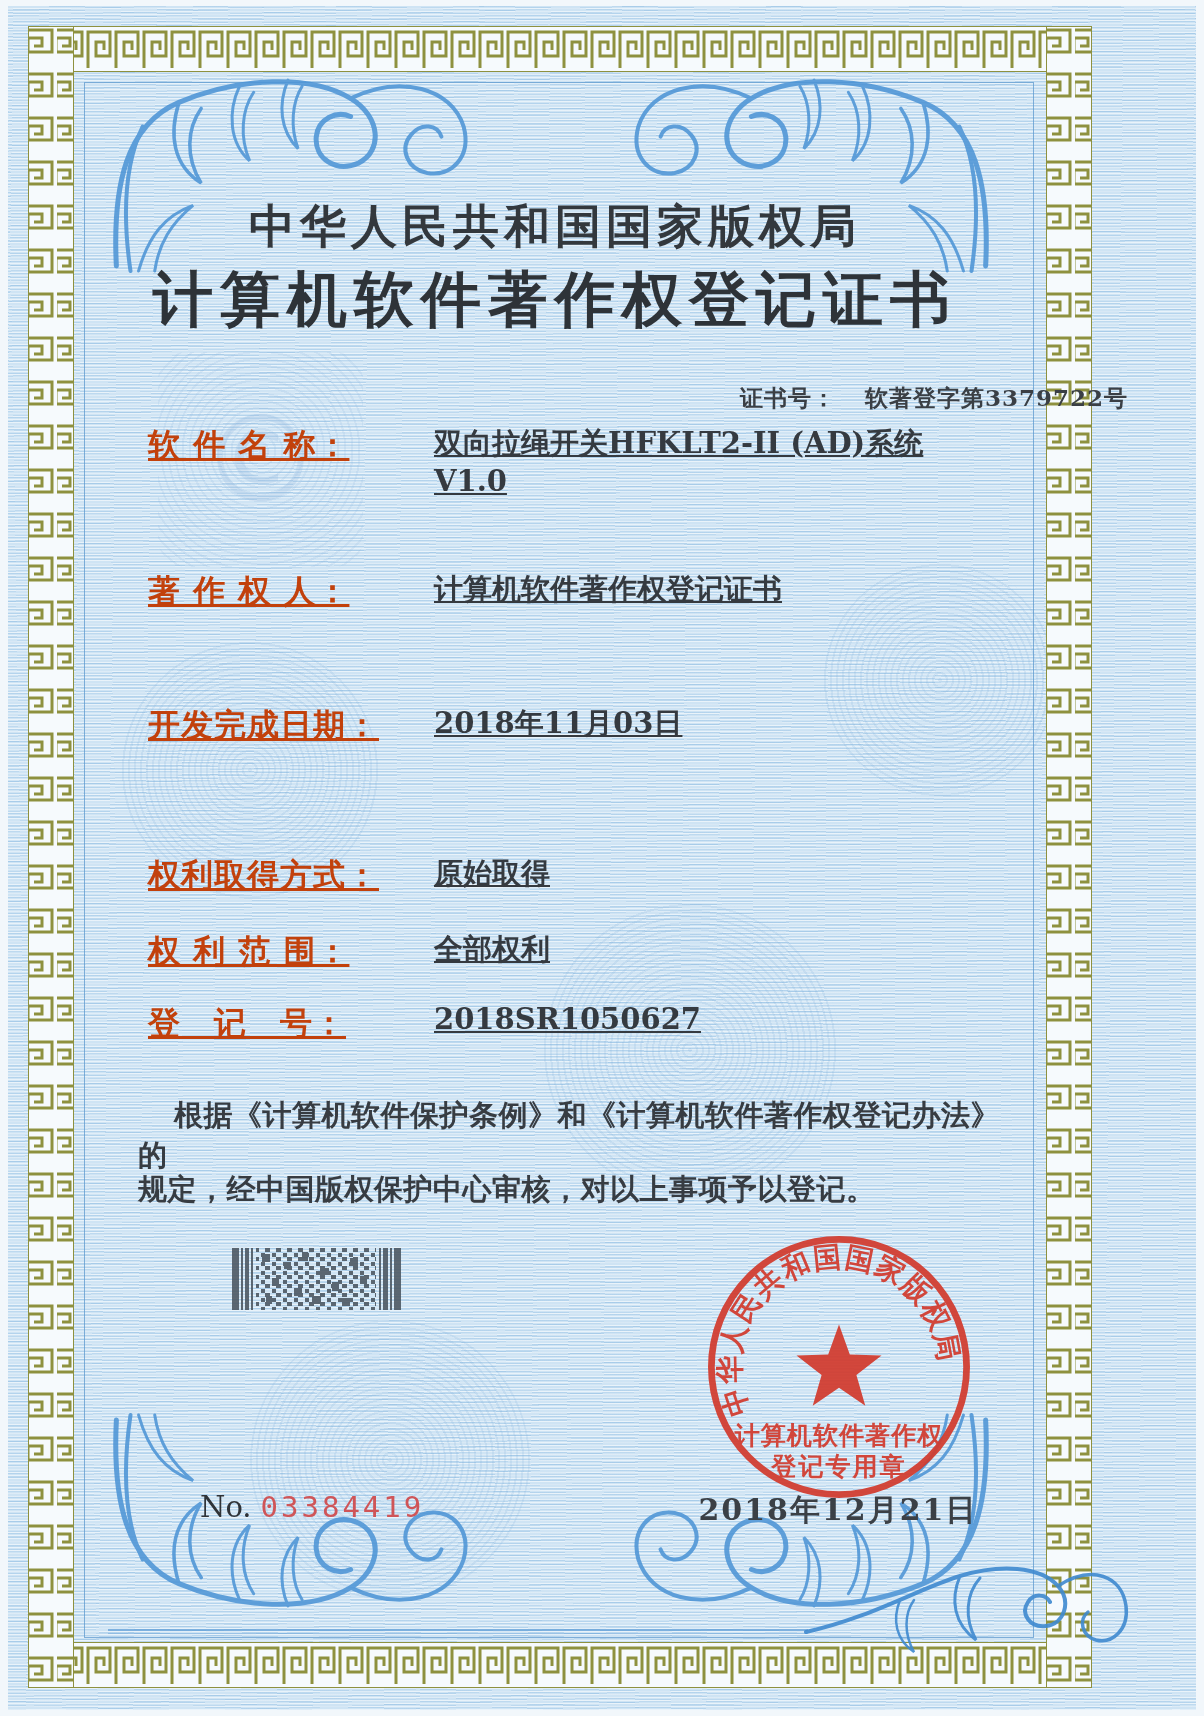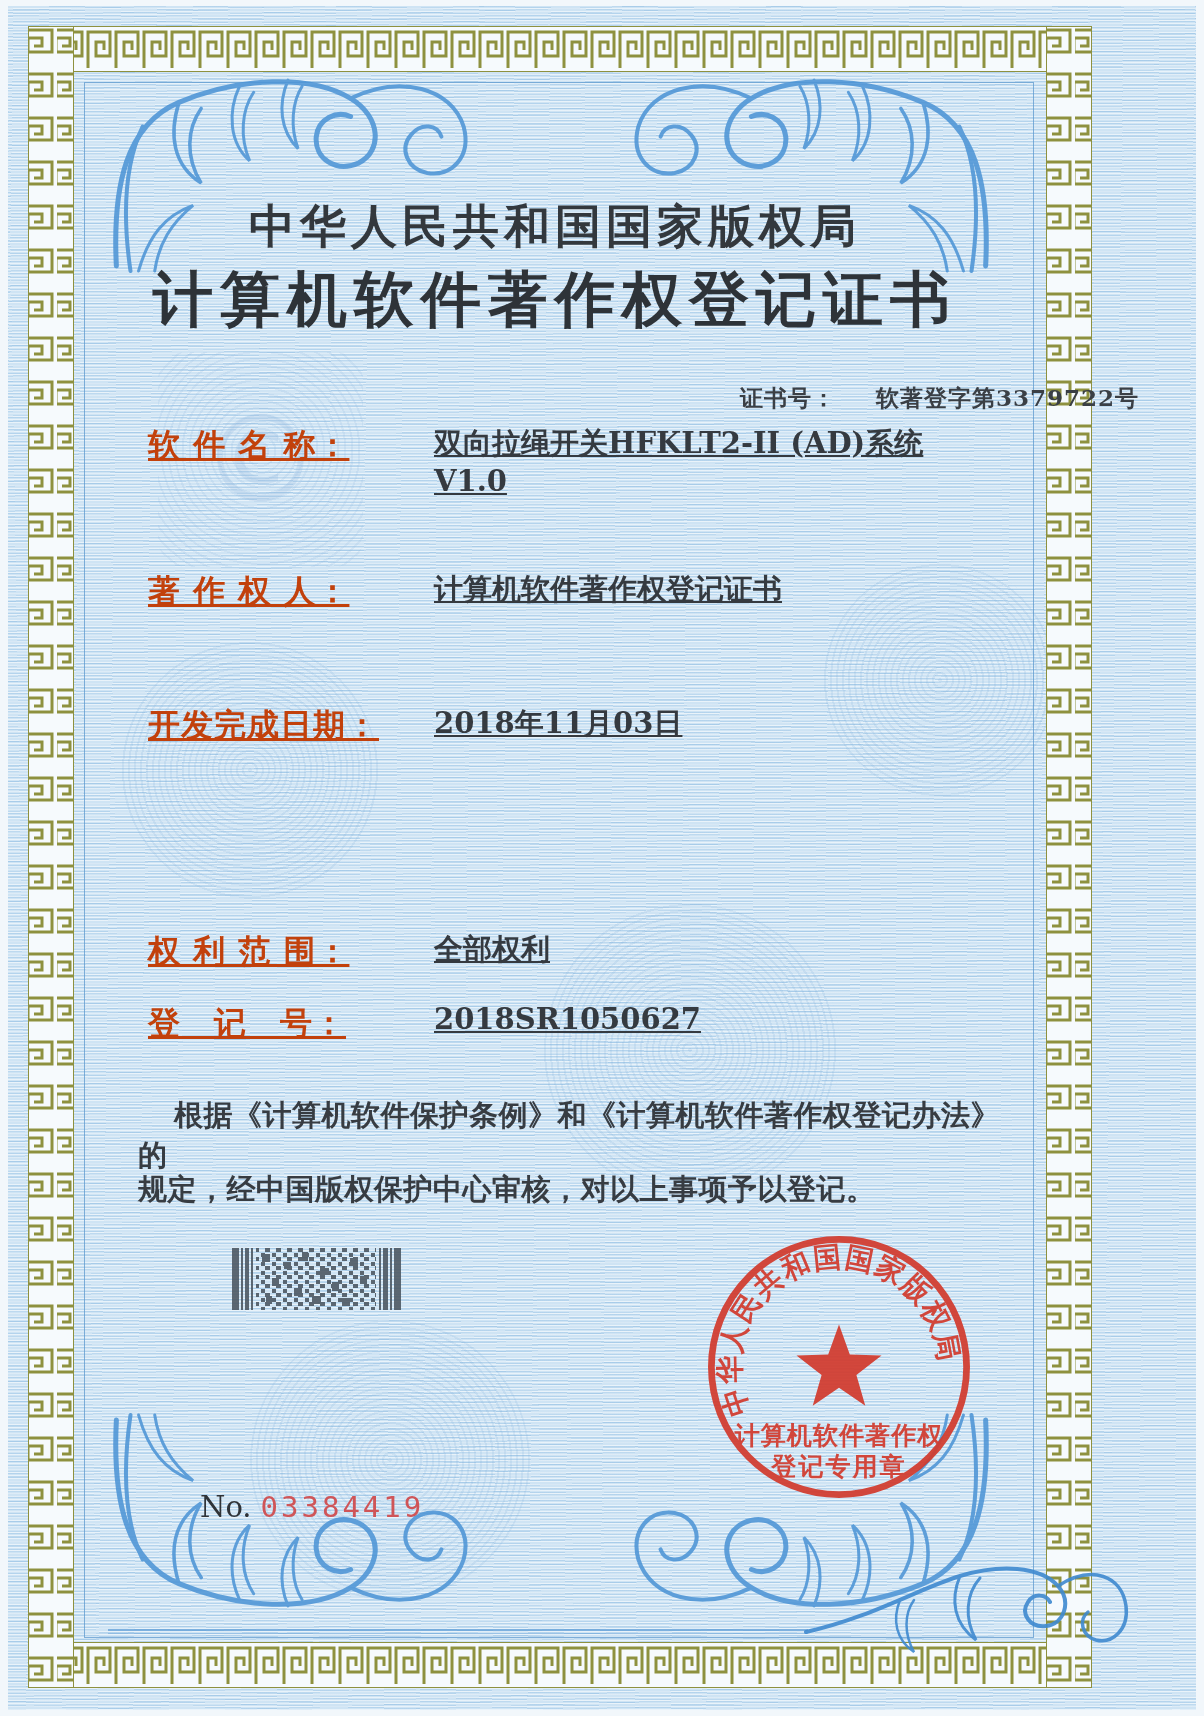--- a/index.html
+++ b/index.html
@@ -139,21 +139,21 @@
 
 <div class="watermark">©</div>
 
 <div class="content">
 
   <div class="authority">中华人民共和国国家版权局</div>
   <div class="cert-title">计算机软件著作权登记证书</div>
 
   <div class="cert-no">
     <span>证书号：</span>
-    <span style="margin-left:31px">软著登字第3379722号</span>
+    <span style="margin-left:20px">软著登字第3379722号</span>
   </div>
 
   <div class="row" style="top:424px">
     <span class="lbl">软 件 名 称：</span>
     <span class="val">双向拉绳开关HFKLT2-II (AD)系统</span>
   </div>
   <div class="row" style="top:464px">
     <span class="val">V1.0</span>
   </div>
 
@@ -161,20 +161,24 @@
     <span class="lbl">著 作 权 人：</span>
     <span class="val">计算机软件著作权登记证书</span>
   </div>
 
   <div class="row" style="top:704px">
     <span class="lbl">开发完成日期：</span>
     <span class="val">2018年11月03日</span>
   </div>
 
 
+  <div class="row" style="top:854px">
+    <span class="lbl">权利取得方式：</span>
+    <span class="val">原始取得</span>
+  </div>
 
   <div class="row" style="top:930px">
     <span class="lbl">权 利 范 围：</span>
     <span class="val">全部权利</span>
   </div>
 
   <div class="row" style="top:1002px">
     <span class="lbl">登　记　号：</span>
     <span class="val">2018SR1050627</span>
   </div>
@@ -212,20 +216,21 @@
     <circle cx="150" cy="150" r="132" fill="none" stroke="#d23b2e" stroke-width="7"></circle>
     <path id="arcT" d="M 58,196 A 103,103 0 1 1 242,196" fill="none"></path>
     <text font-size="30" font-weight="700" fill="#d23b2e" letter-spacing="2">
       <textPath href="#arcT" startOffset="0" textLength="368" lengthAdjust="spacingAndGlyphs">中华人民共和国国家版权局</textPath>
     </text>
     <polygon fill="#d23b2e" points="150,106 161.2,137 194,138.2 168,158.4 177.2,190 150,171.5 122.8,190 132,158.4 106,138.2 138.8,137"></polygon>
     <text x="150" y="230" text-anchor="middle" font-size="26" font-weight="700" fill="#d23b2e" letter-spacing="1">计算机软件著作权</text>
     <text x="150" y="262" text-anchor="middle" font-size="26" font-weight="700" fill="#d23b2e" letter-spacing="2">登记专用章</text>
   </svg>
 
+  <div class="seal-date">2018年12月21日</div>
 
   <div class="serial">
     <span>No.</span><span class="num">03384419</span>
   </div>
 
 </div>
 
 <div class="bottom-rule"></div>
 <div class="bottom-rule2"></div>
 

